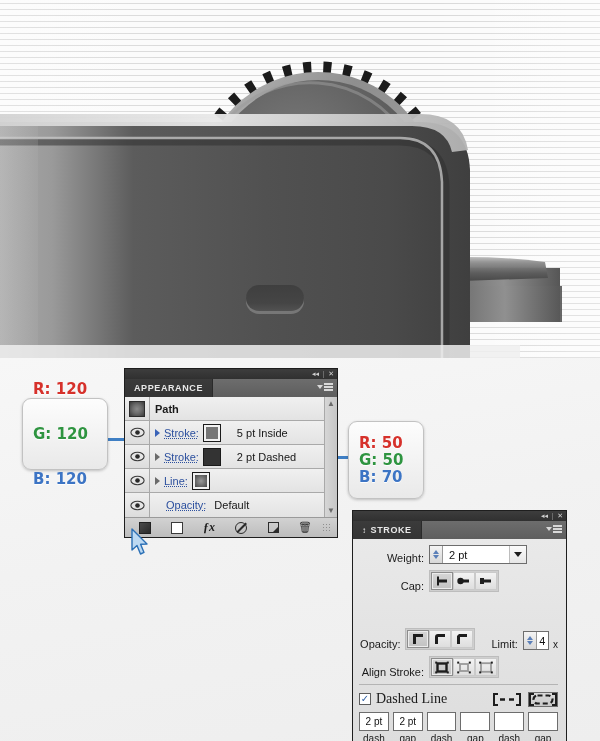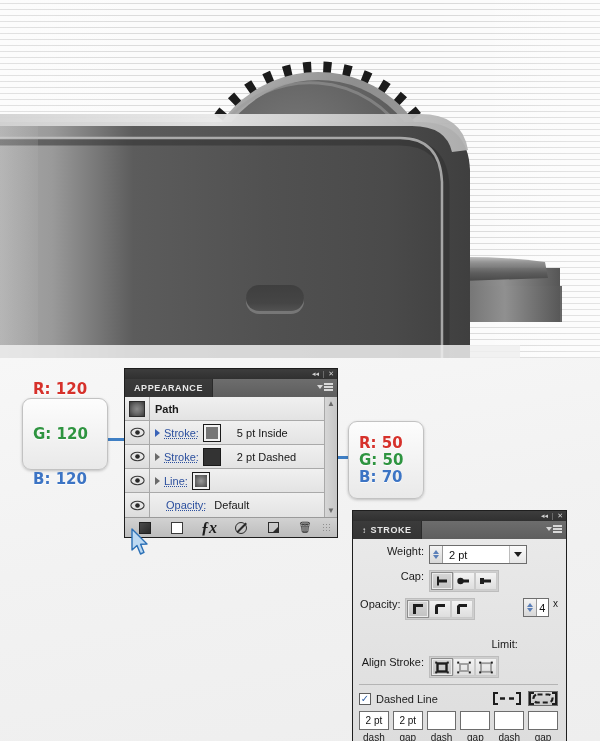--- a/index.html
+++ b/index.html
@@ -111,36 +111,36 @@
 
   .ap-footer {
     height:20px; display:flex; align-items:center; gap:0;
     background:linear-gradient(to bottom,#d2d2d2,#bdbdbd);
     border-top:1px solid #9a9a9a;
     padding:0 4px;
   }
   .ft-btn { flex:1; display:flex; align-items:center; justify-content:center; cursor:pointer; }
   .ft-sq-dark { width:12px;height:12px;background:linear-gradient(135deg,#4b4b4b,#2a2a2a); border:1px solid #222; }
   .ft-sq-white { width:12px;height:12px;background:#fff;border:1px solid #3a3a3a; }
-  .ft-fx { font-family:"Liberation Serif", serif; font-style:italic; font-weight:bold; font-size:16px; color:#1d1d1d; }
+  .ft-fx { font-family:"Liberation Serif", serif; font-style:italic; font-weight:bold; font-size:12px; color:#1d1d1d; }
   .ft-no { width:12px;height:12px;border:1.5px solid #2b2b2b;border-radius:50%; position:relative; }
   .ft-no::after{content:"";position:absolute;left:-1px;top:4px;width:13px;height:1.5px;background:#2b2b2b;transform:rotate(-45deg);}
   .ft-dup { width:11px;height:11px;border:1.5px solid #2b2b2b; position:relative;}
   .ft-dup::after{content:"";position:absolute;right:0;bottom:0;border-left:5px solid transparent;border-bottom:5px solid #2b2b2b;}
   .ft-trash { font-size:11px; color:#2b2b2b; }
   .ft-grip { width:10px; height:10px; background-image:radial-gradient(#8e8e8e 35%, transparent 36%); background-size:3px 3px; }
 
   
   #strokepanel { left:352px; top:510px; width:215px; }
   #strokepanel .panel-body {
     border:1px solid #1e1e1e; border-top:none;
     background:linear-gradient(to bottom,#e9e9e9,#dcdcdc);
     padding:6px 8px 0 6px; height:221px; overflow:hidden;
   }
-  .srow { display:flex; align-items:flex-start; margin-bottom:6px; }
+  .srow { display:flex; align-items:flex-end; margin-bottom:6px; }
   .srow .slabel { font-size:11px; color:#1a1a1a; text-align:right; width:70px; padding-right:5px; }
   .spin {
     display:flex; align-items:center; border:1px solid #6d6d6d; background:#fff; height:19px;
   }
   .spin .stepper {
     width:13px; height:100%; background:linear-gradient(to bottom,#f4f4f4,#d8d8d8);
     border-right:1px solid #9a9a9a; display:flex; flex-direction:column; align-items:center; justify-content:center; gap:1px;
   }
   .stepper .up{width:0;height:0;border-left:3px solid transparent;border-right:3px solid transparent;border-bottom:4px solid #5b7fb8;}
   .stepper .dn{width:0;height:0;border-left:3px solid transparent;border-right:3px solid transparent;border-top:4px solid #5b7fb8;}
@@ -162,21 +162,21 @@
   .gbtn.sel { background:linear-gradient(to bottom,#d6d6d6,#c2c2c2); border:1px solid #8d8d8d; box-shadow: inset 0 0 0 1px #ececec; }
 
   .hr { height:1px; background:#b4b4b4; margin:4px 0 6px 0; }
 
   .dash-head { display:flex; align-items:center; margin-bottom:5px; }
   .chk {
     width:12px;height:12px;border:1px solid #5c5c5c;background:#fff;
     display:flex;align-items:center;justify-content:center; margin-right:5px;
   }
   .chk .tick { color:#2e5fa3; font-size:10px; line-height:10px; }
-  .dash-label { font-size:11px;color:#1a1a1a; }
+  .dash-label { font-size:14px;color:#1a1a1a;font-family:Liberation Serif, serif; }
   .dash-modes { margin-left:auto; display:flex; gap:6px; align-items:center; }
   .dmode { width:30px;height:15px; display:flex;align-items:center;justify-content:center; }
   .dmode.sel { border:1px solid #6e6e6e; background:linear-gradient(to bottom,#dadada,#c9c9c9); }
 
   .dash-fields { display:flex; gap:4px; }
   .dfield { flex:1; display:flex; flex-direction:column; align-items:center; }
   .dinput {
     width:100%; height:19px; background:#fff; border:1px solid #6d6d6d;
     font-size:10px; color:#111; display:flex; align-items:center; justify-content:center;
   }

